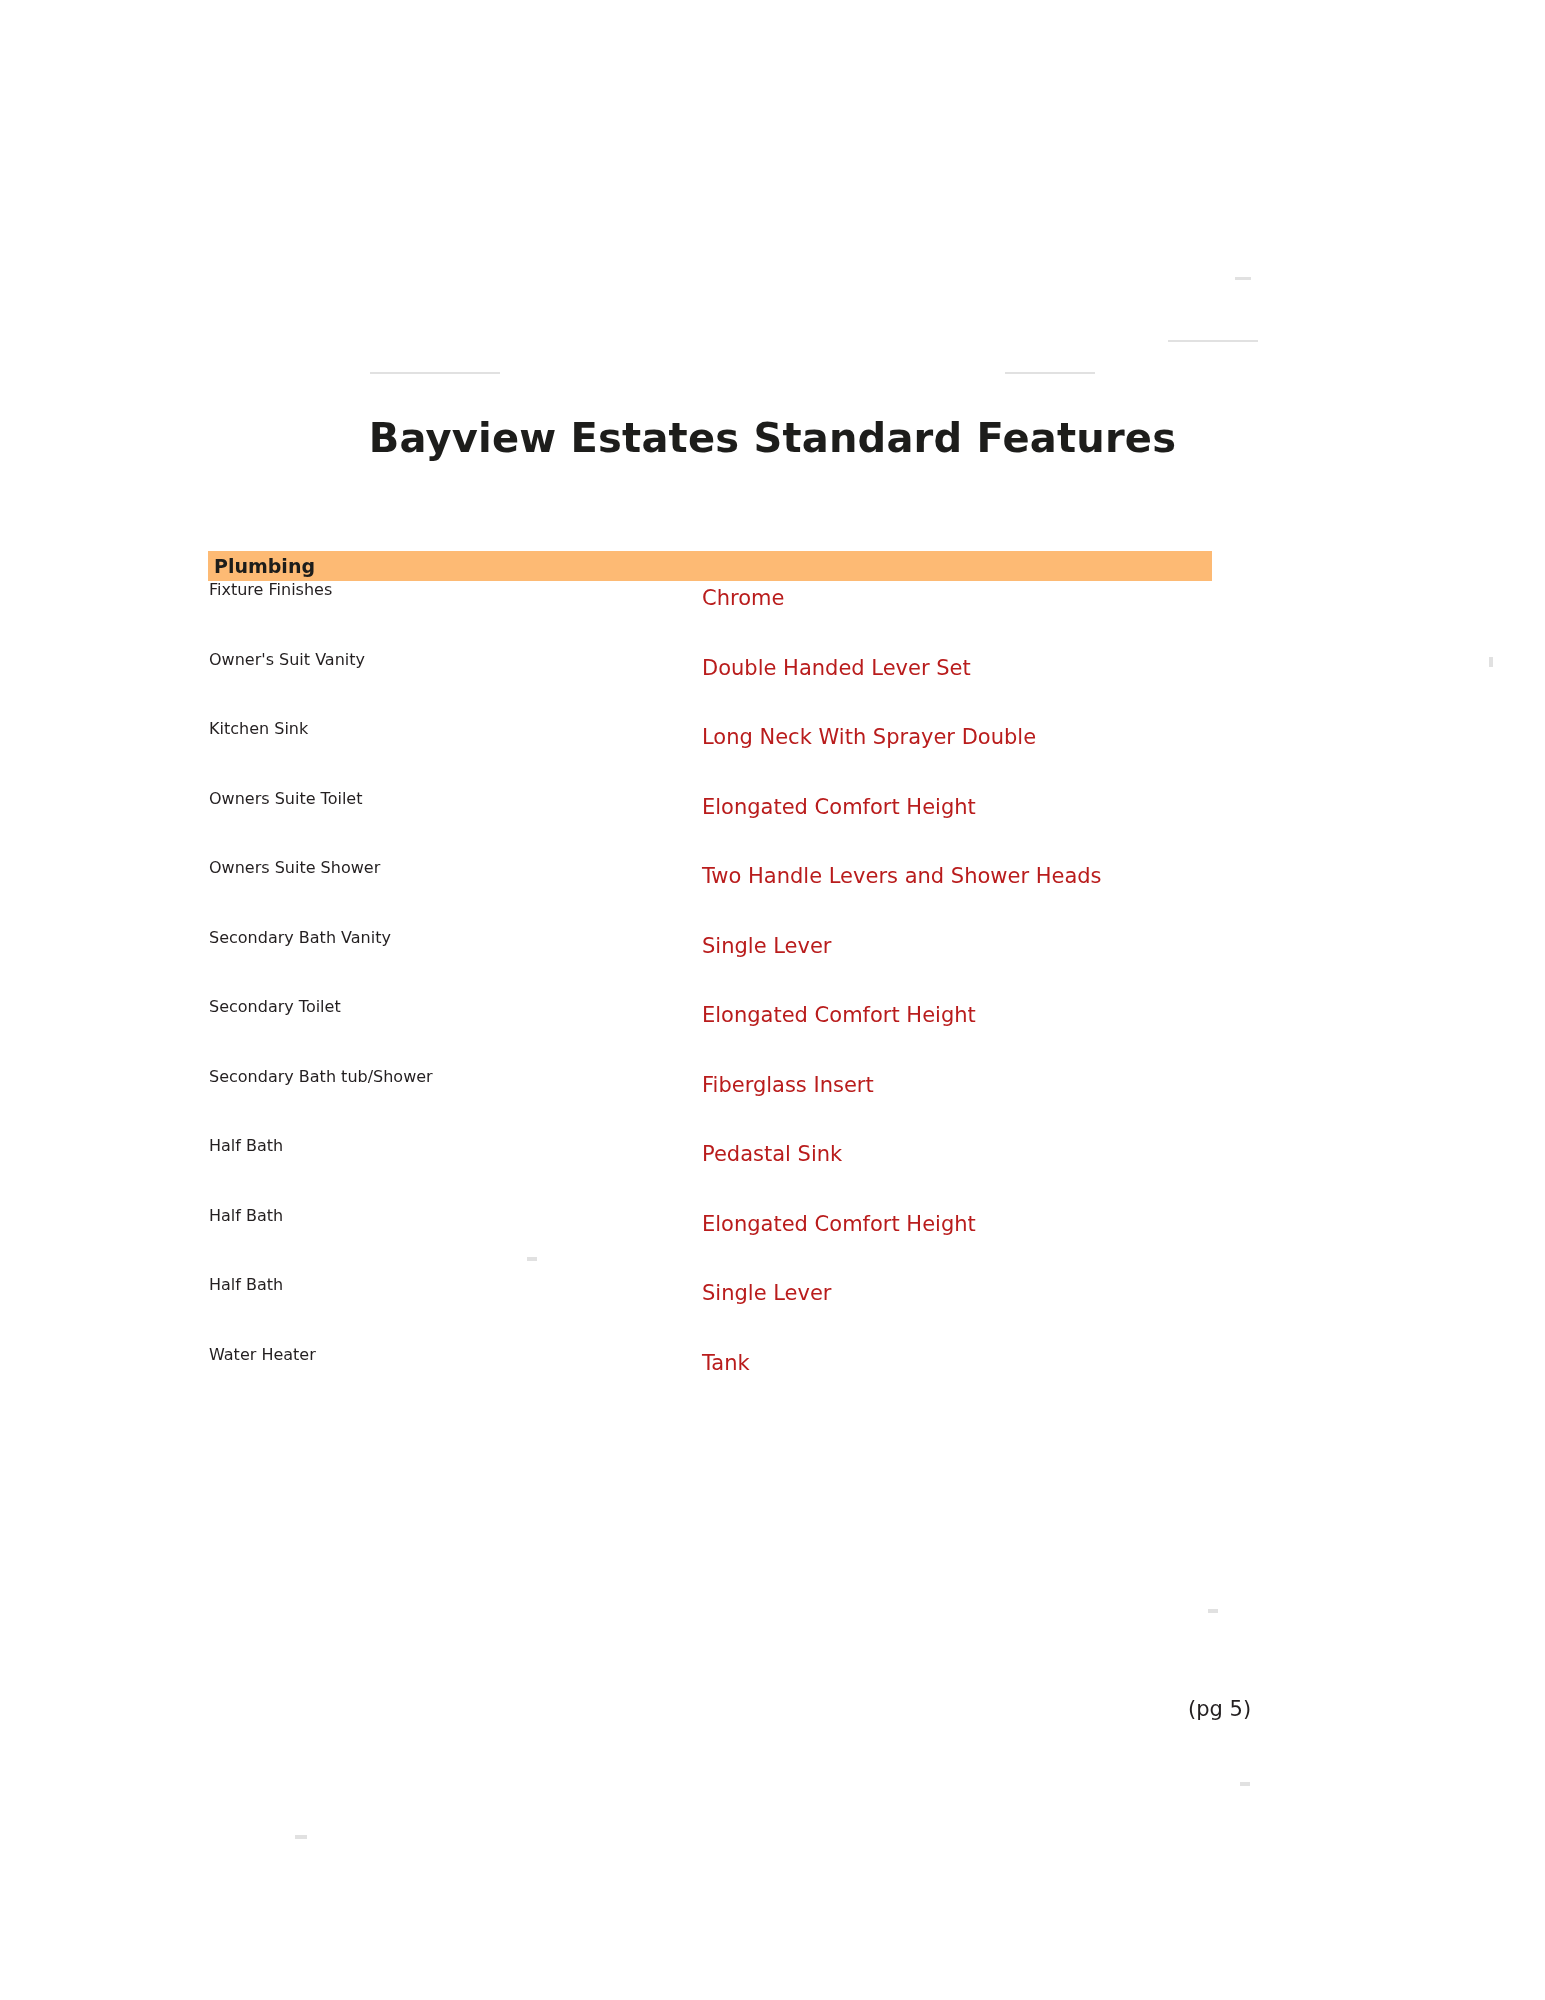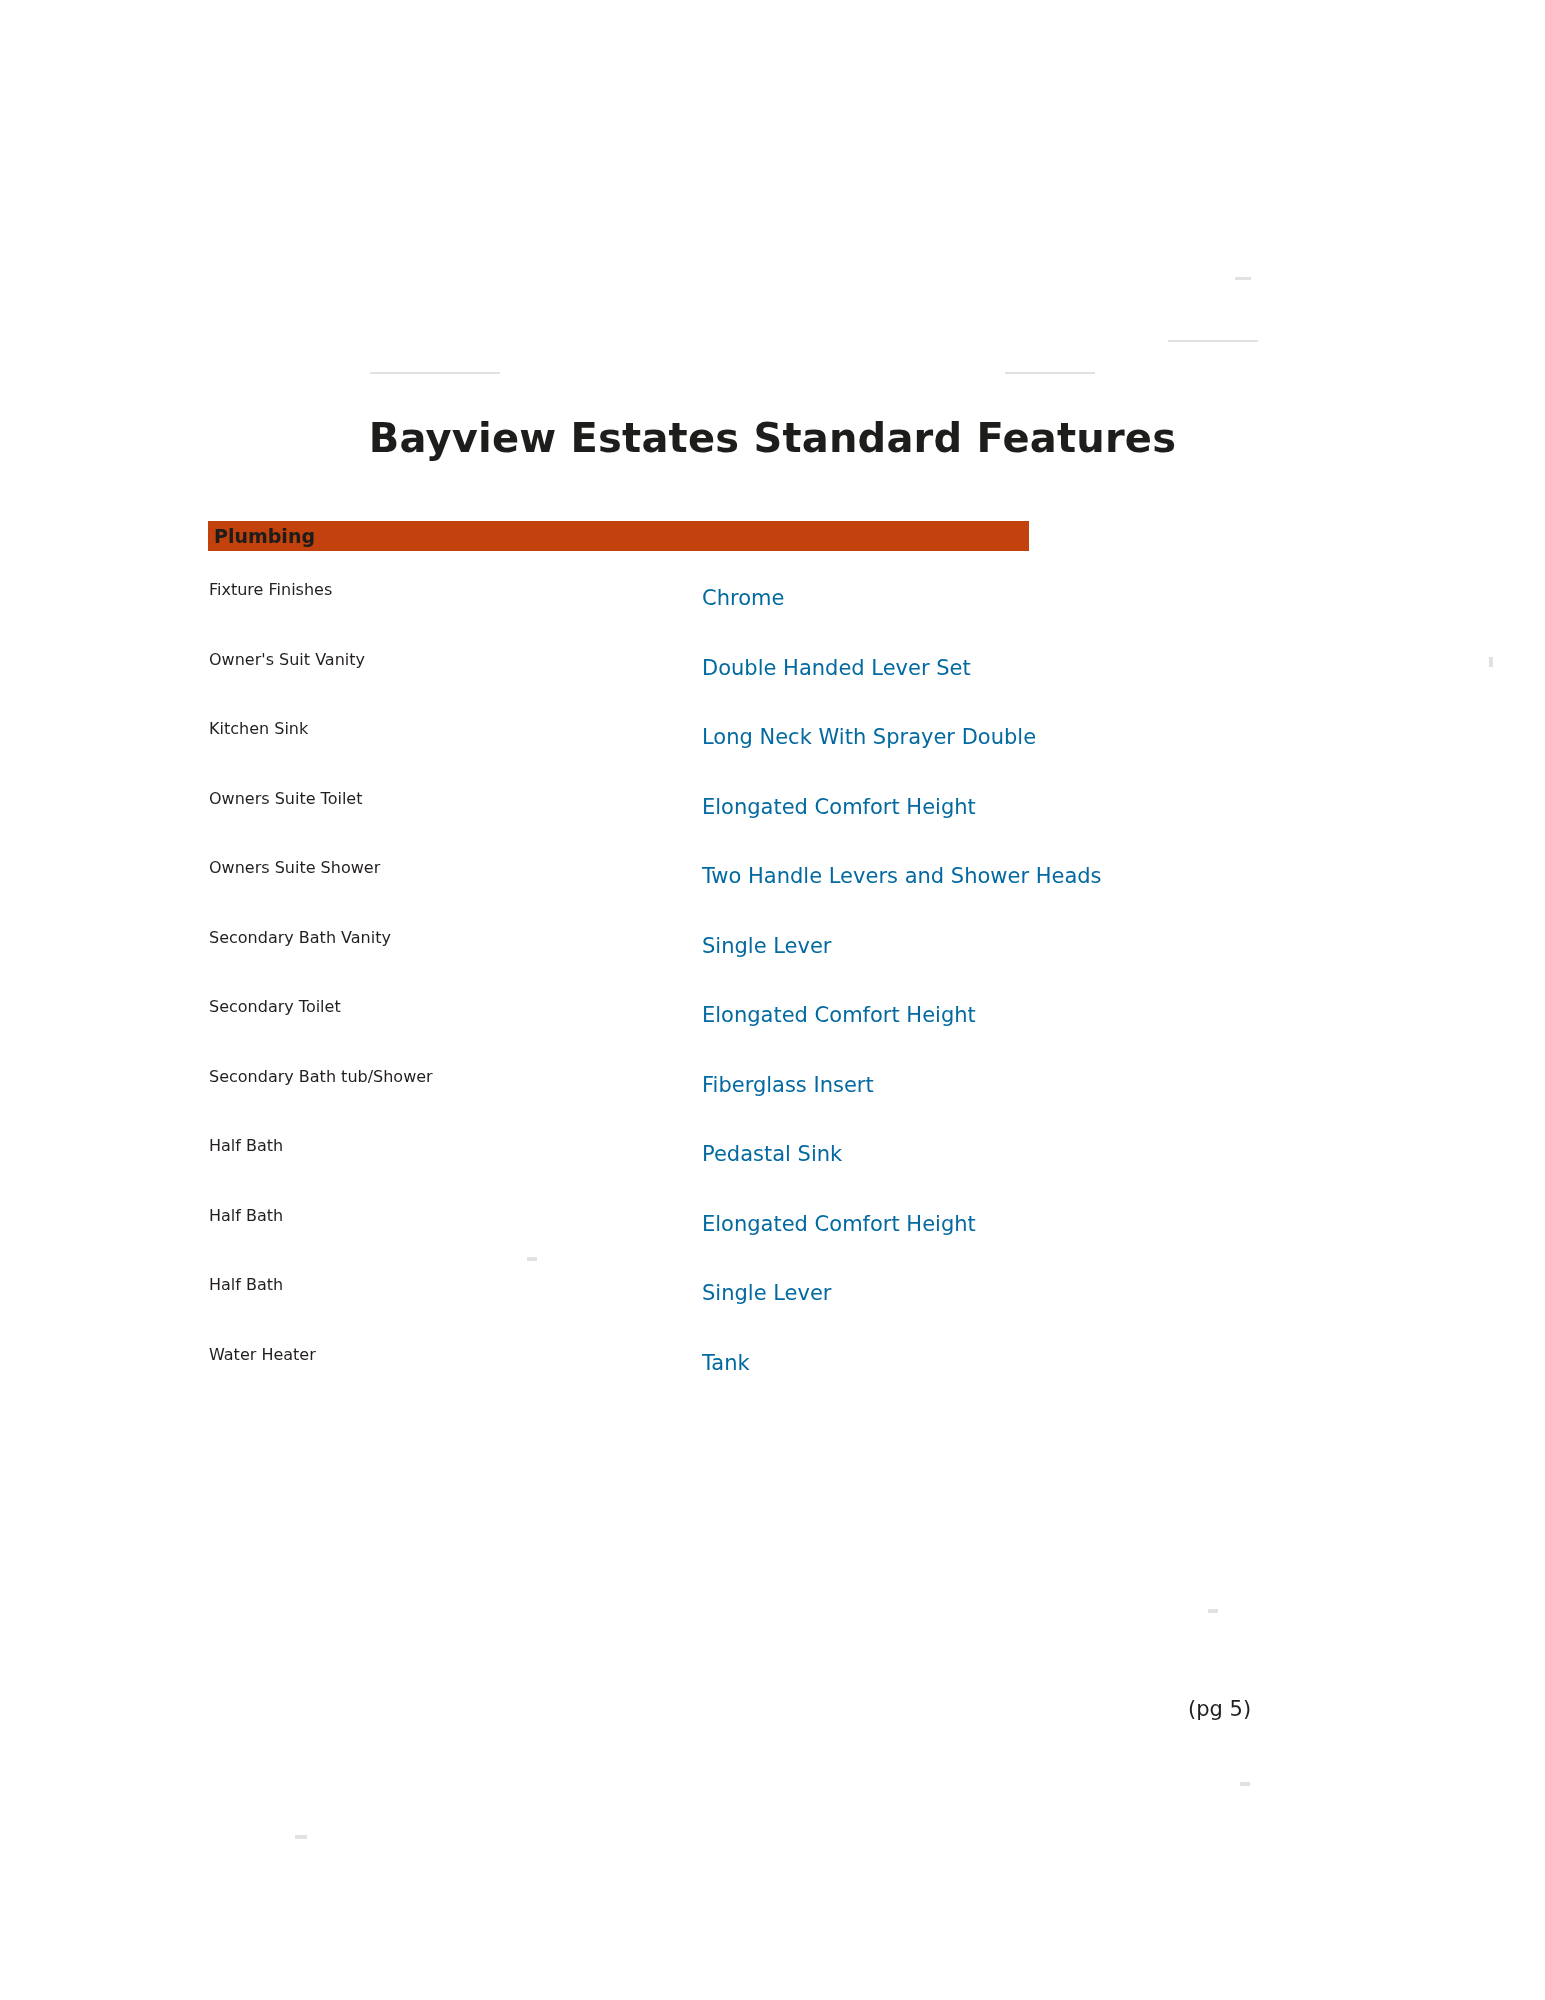--- a/index.html
+++ b/index.html
@@ -40,25 +40,25 @@
     text-align: center;
     font-size: 40px;
     font-weight: bold;
     letter-spacing: .2px;
     color: #1d1d1b;
     font-family: "DejaVu Sans", sans-serif;
   }
 
   .section-bar {
     position: absolute;
-    top: 521px;
+    top: 551px;
     left: 208px;
-    width: 821px;
+    width: 1004px;
     height: 30px;
-    background: #c2410c;
+    background: #fdba74;
   }
   .section-bar .section-label {
     position: absolute;
     left: 6px;
     top: 4px;
     font-size: 19px;
     font-weight: bold;
     color: #1d1d1b;
   }
 
@@ -78,21 +78,21 @@
     top: 0;
     font-size: 16px;
     color: #231f20;
     white-space: nowrap;
   }
   .row .value {
     position: absolute;
     left: 702px;
     top: 6px;
     font-size: 21px;
-    color: #0369a1;
+    color: #b91c1c;
     white-space: nowrap;
   }
 
   .page-number {
     position: absolute;
     top: 1697px;
     left: 1188px;
     font-size: 21px;
     color: #231f20;
   }

